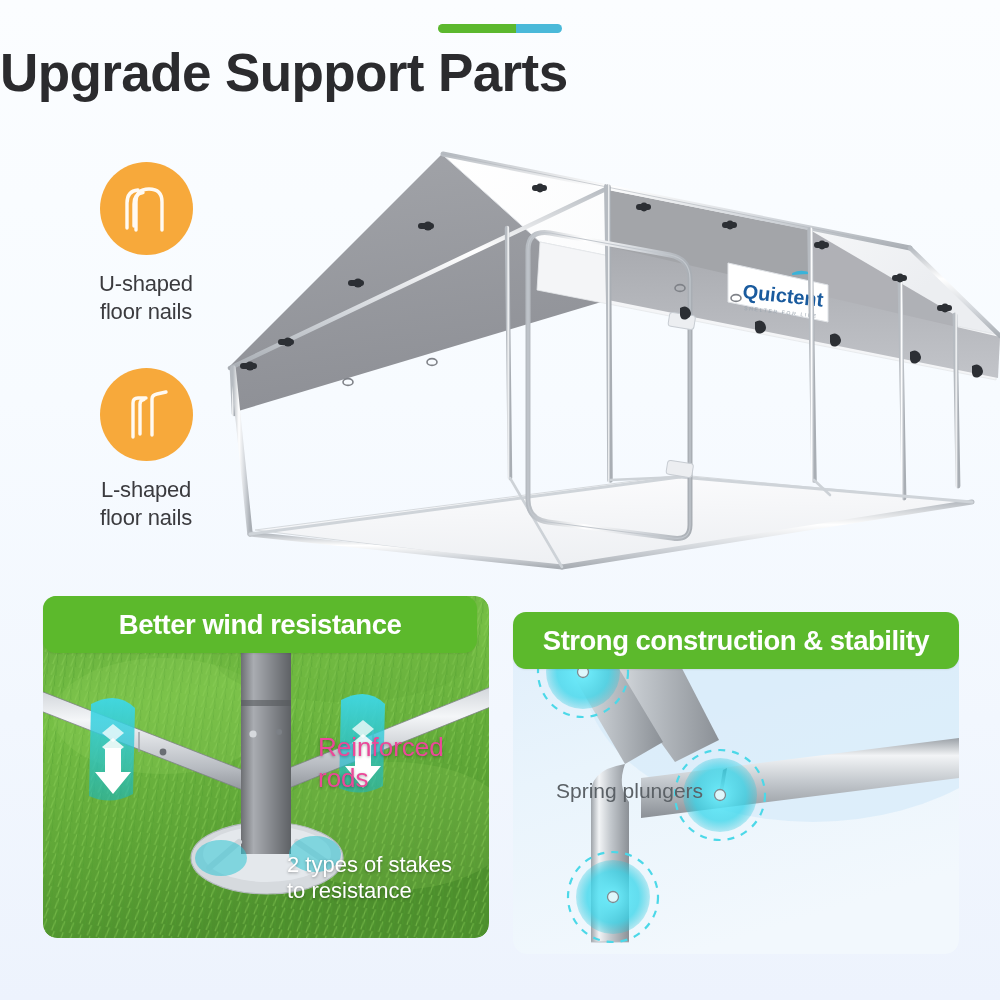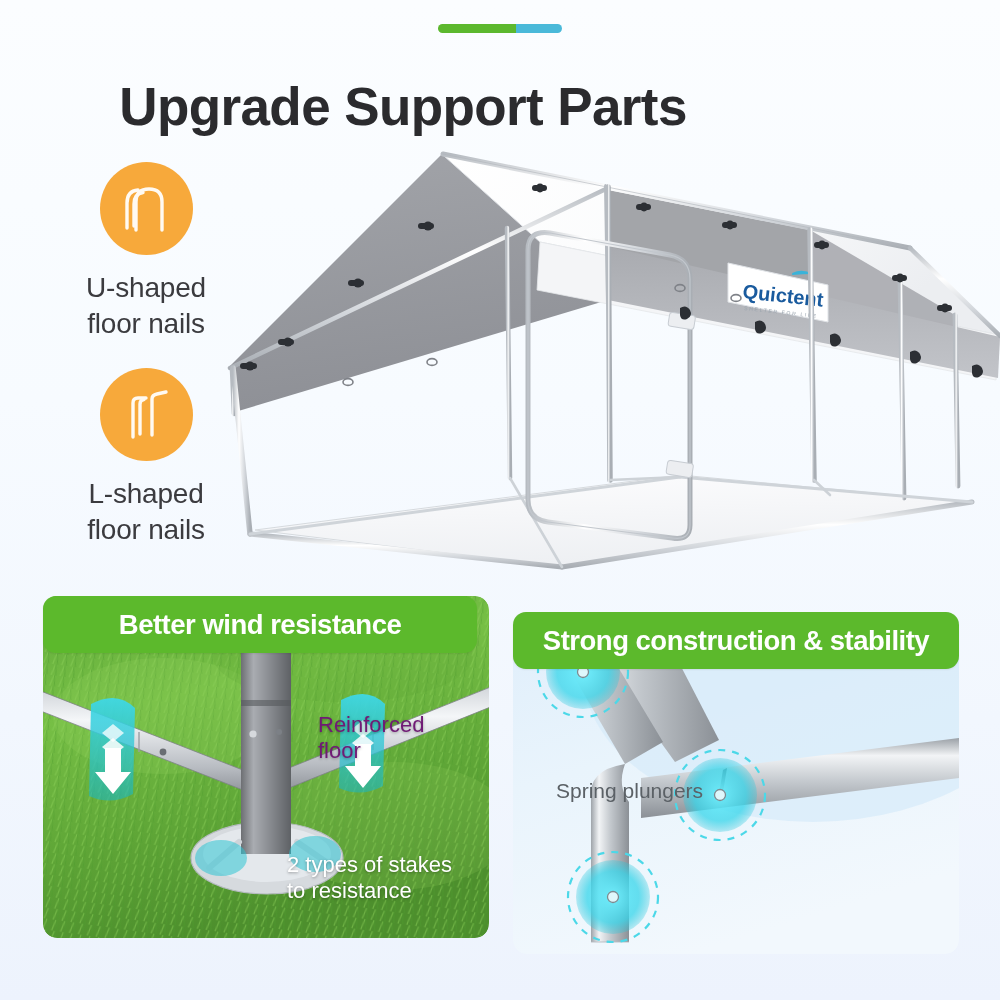--- a/index.html
+++ b/index.html
@@ -14,36 +14,36 @@
   #accent-bar {
     position:absolute; left:438px; top:24px; width:124px; height:9px;
     border-radius:5px; overflow:hidden; display:flex;
   }
   #accent-bar .seg { height:100%; }
   #accent-bar .seg.left  { flex:0 0 63%; }
   #accent-bar .seg.right { flex:1 1 auto; }
 
   
   #page-title {
-    position:absolute; left:0; top:42px; width:806px; text-align:center;
+    position:absolute; left:0; top:42px; width:806px; 
     font-size:53px; font-weight:bold; letter-spacing:-0.6px;
-    color:#2b2b2e; white-space:nowrap;margin-top:34px;
+    color:#2b2b2e; white-space:nowrap;
   }
 
   
   .feature-item { position:absolute; width:200px; text-align:center; }
   #feature-u { left:46px; top:162px; }
   #feature-l { left:46px; top:368px; }
   .feature-circle {
     width:93px; height:93px; border-radius:50%;
     background:#f7a93b; margin:0 auto; position:relative;
   }
   .feature-circle svg { position:absolute; left:0; top:0; }
   .feature-label {
-    margin-top:15px; font-size:28px; line-height:1.27; color:#3b3b3f;
+    margin-top:15px; font-size:22px; line-height:1.27; color:#3b3b3f;
     letter-spacing:-0.2px;
   }
 
   
   #hero-image { position:absolute; left:210px; top:130px; width:790px; height:440px; }
 
   
   .panel { position:absolute;padding-left:22px; }
   #panel-wind { left:43px; top:596px; width:446px; height:342px; }
   #panel-strong { left:513px; top:612px; width:446px; height:342px; }
@@ -59,22 +59,22 @@
   }
   #panel-wind .panel-header  { left:0px;  width:434px; justify-content:center; }
   #panel-strong .panel-header{ left:0px;  width:446px; justify-content:center; }
   .panel-header-text {
     color:#ffffff; font-size:27.5px; font-weight:bold; letter-spacing:-0.5px;
     white-space:nowrap;
   }
 
   .panel-note { position:absolute; z-index:6; }
   #note-rods {
-    left:318px; top:712px; width:170px;
-    color:#701a75; font-size:22px; line-height:1.18;
+    left:318px; top:732px; width:170px;
+    color:#ec4899; font-size:26px; line-height:1.18;
     text-shadow:0 1px 3px rgba(0,0,0,0.35);
   }
   #note-stakes {
     left:287px; top:852px; width:210px;
     color:#ffffff; font-size:22px; line-height:1.2;
     text-shadow:0 1px 3px rgba(0,0,0,0.35);
   }
   #note-plungers {
     left:556px; top:778px; width:200px;
     color:#5b6166; font-size:21px; line-height:1.2;
@@ -358,21 +358,21 @@
     </svg>
   </div>
 
   <div class="panel-header">
     <span class="panel-header-text">Better wind resistance</span>
   </div>
 </div>
 
 <div class="panel-note" id="note-rods">
   <div>Reinforced</div>
-  <div>floor</div>
+  <div>rods</div>
 </div>
 <div class="panel-note" id="note-stakes">
   <div>2 types of stakes</div>
   <div>to resistance</div>
 </div>
 
 <div class="panel" id="panel-strong">
   <div class="panel-photo">
     <svg width="446" height="342" viewBox="0 0 446 342">
       <defs>

